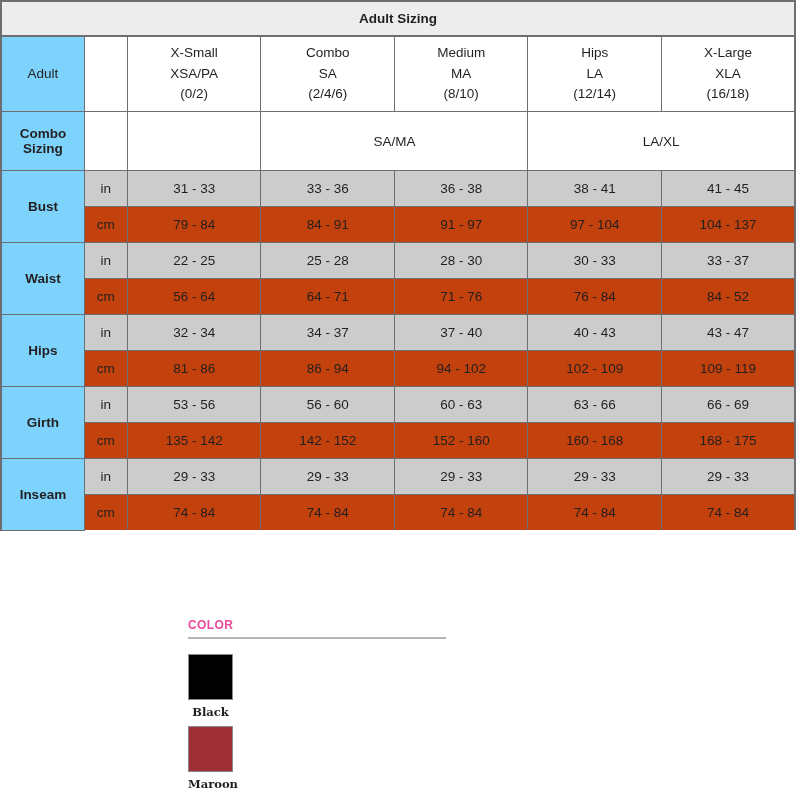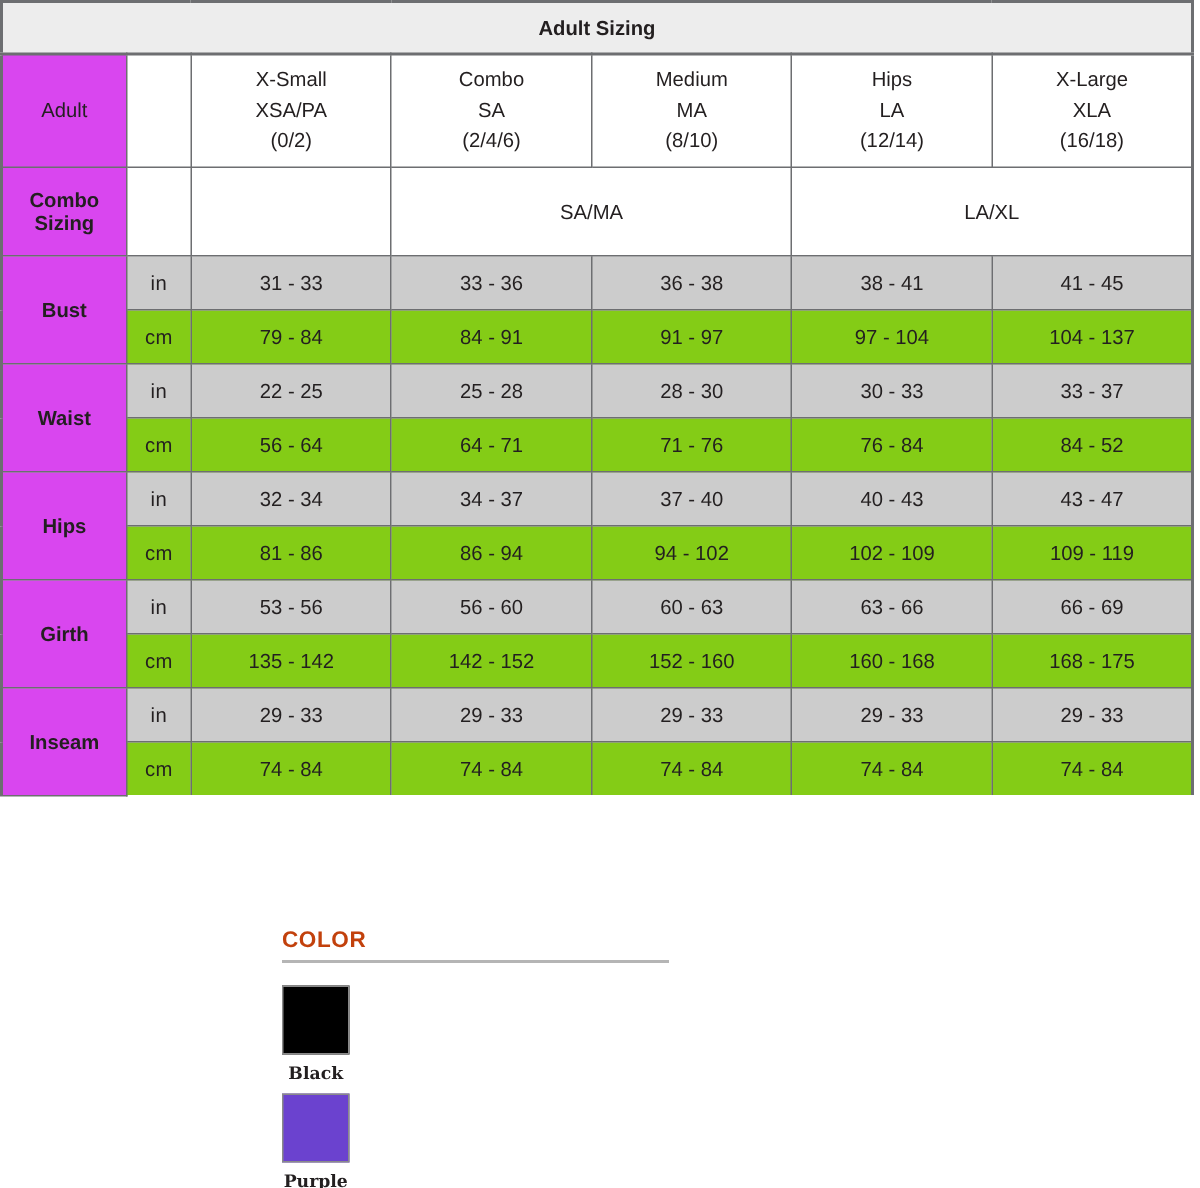--- a/index.html
+++ b/index.html
@@ -46,59 +46,59 @@
     background: #ededed;
     font-weight: bold;
     font-size: 13.5px;
     height: 33px;
     border-bottom: 2px solid #6d6e71 !important;
   }
 
   .rowlabel {
     font-weight: bold;
     font-size: 14px;
-    background: #d946ef;
+    background: #7dd3fc;
   }
   .unit {
     font-size: 12.5px;
     letter-spacing: .2px;
   }
   .hdr {
     font-weight: normal;
     line-height: 1.55;
     font-size: 13.5px;
     height: 74px;
     margin-top: 36px;
   }
   .combo {
     font-size: 13.5px;
     height: 58px;
   }
   .shade { background: #cccccc; margin-top: 24px; }
-  .plain { background: #84cc16; }
+  .plain { background: #c2410c; }
 
   .r-in td, .r-cm td { height: 35px; }
 
   .h-blank { background: #ffffff; }
 
   
   tr.last-row td { border-bottom: none; }
 
   
   .color-block {
     position: absolute;
     left: 188px;
     top: 618px;
     width: 262px;
   }
   .color-heading {
     font-weight: bold;
-    font-size: 15px;
+    font-size: 12px;
     letter-spacing: .4px;
-    color: #c2410c;
+    color: #ec4899;
     margin: 0 0 5px 0;
     font-family: "Liberation Sans", sans-serif;
   }
   .color-rule {
     height: 2px;
     background: #b5b5b5;
     width: 258px;
     margin-bottom: 15px;
   }
   .swatch-row {
@@ -279,20 +279,24 @@
 <div class="color-block">
   <div class="color-heading">COLOR</div>
   <div class="color-rule"></div>
   <div class="swatch-row">
 
     <div class="swatch-item">
       <div class="swatch" style="background: rgb(0, 0, 0);"></div>
       <div class="swatch-label">Black</div>
     </div>
 
+    <div class="swatch-item">
+      <div class="swatch" style="background: rgb(157, 47, 53);"></div>
+      <div class="swatch-label">Maroon</div>
+    </div>
 
     <div class="swatch-item">
       <div class="swatch" style="background: rgb(107, 66, 207);"></div>
       <div class="swatch-label">Purple</div>
     </div>
 
 
     <div class="swatch-item">
       <div class="swatch" style="background: rgb(10, 71, 176);"></div>
       <div class="swatch-label">Navy</div>

